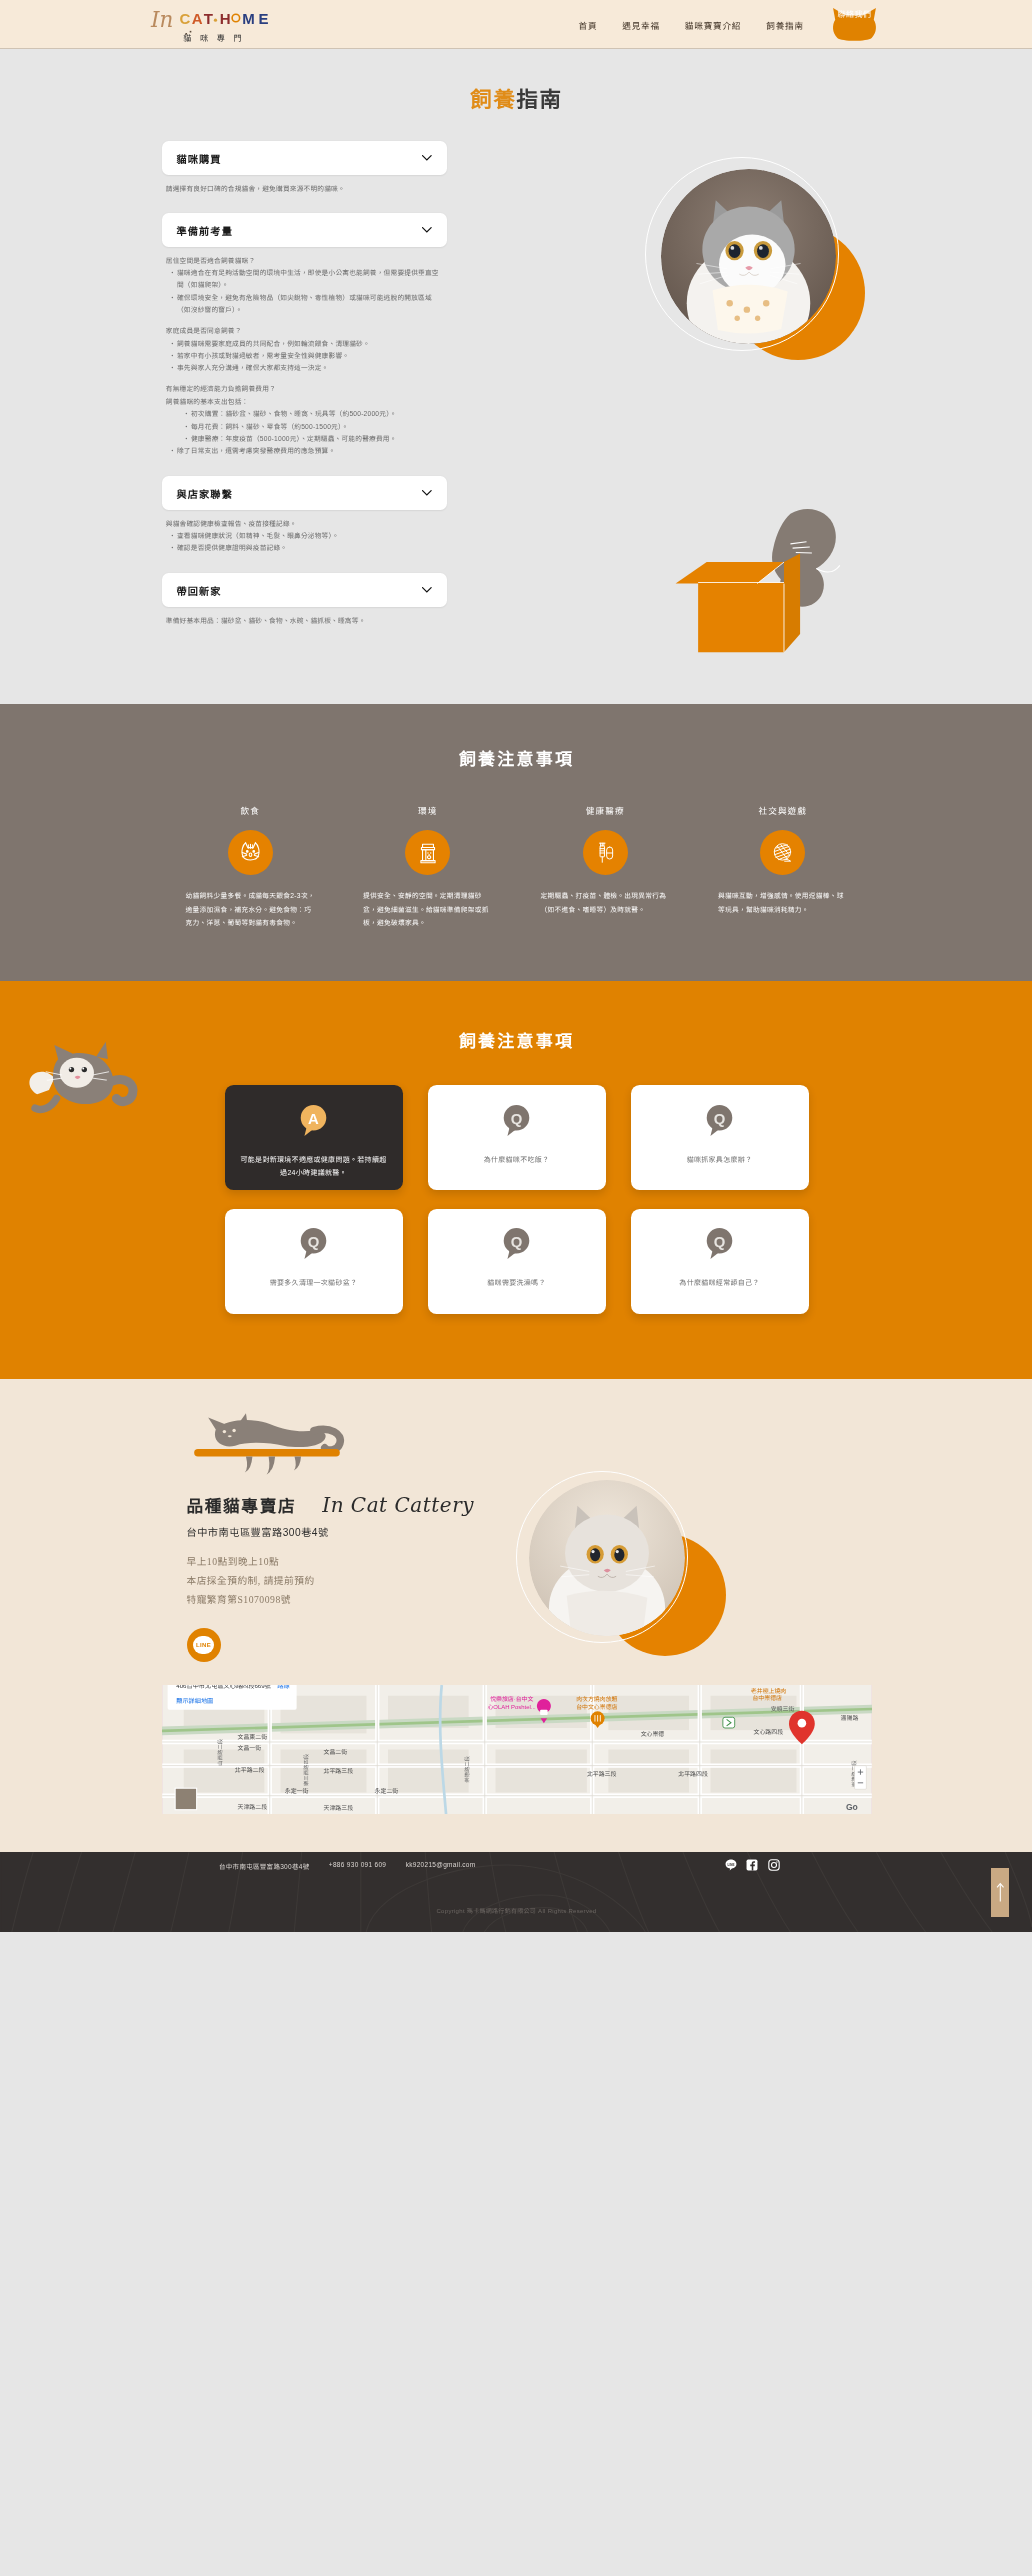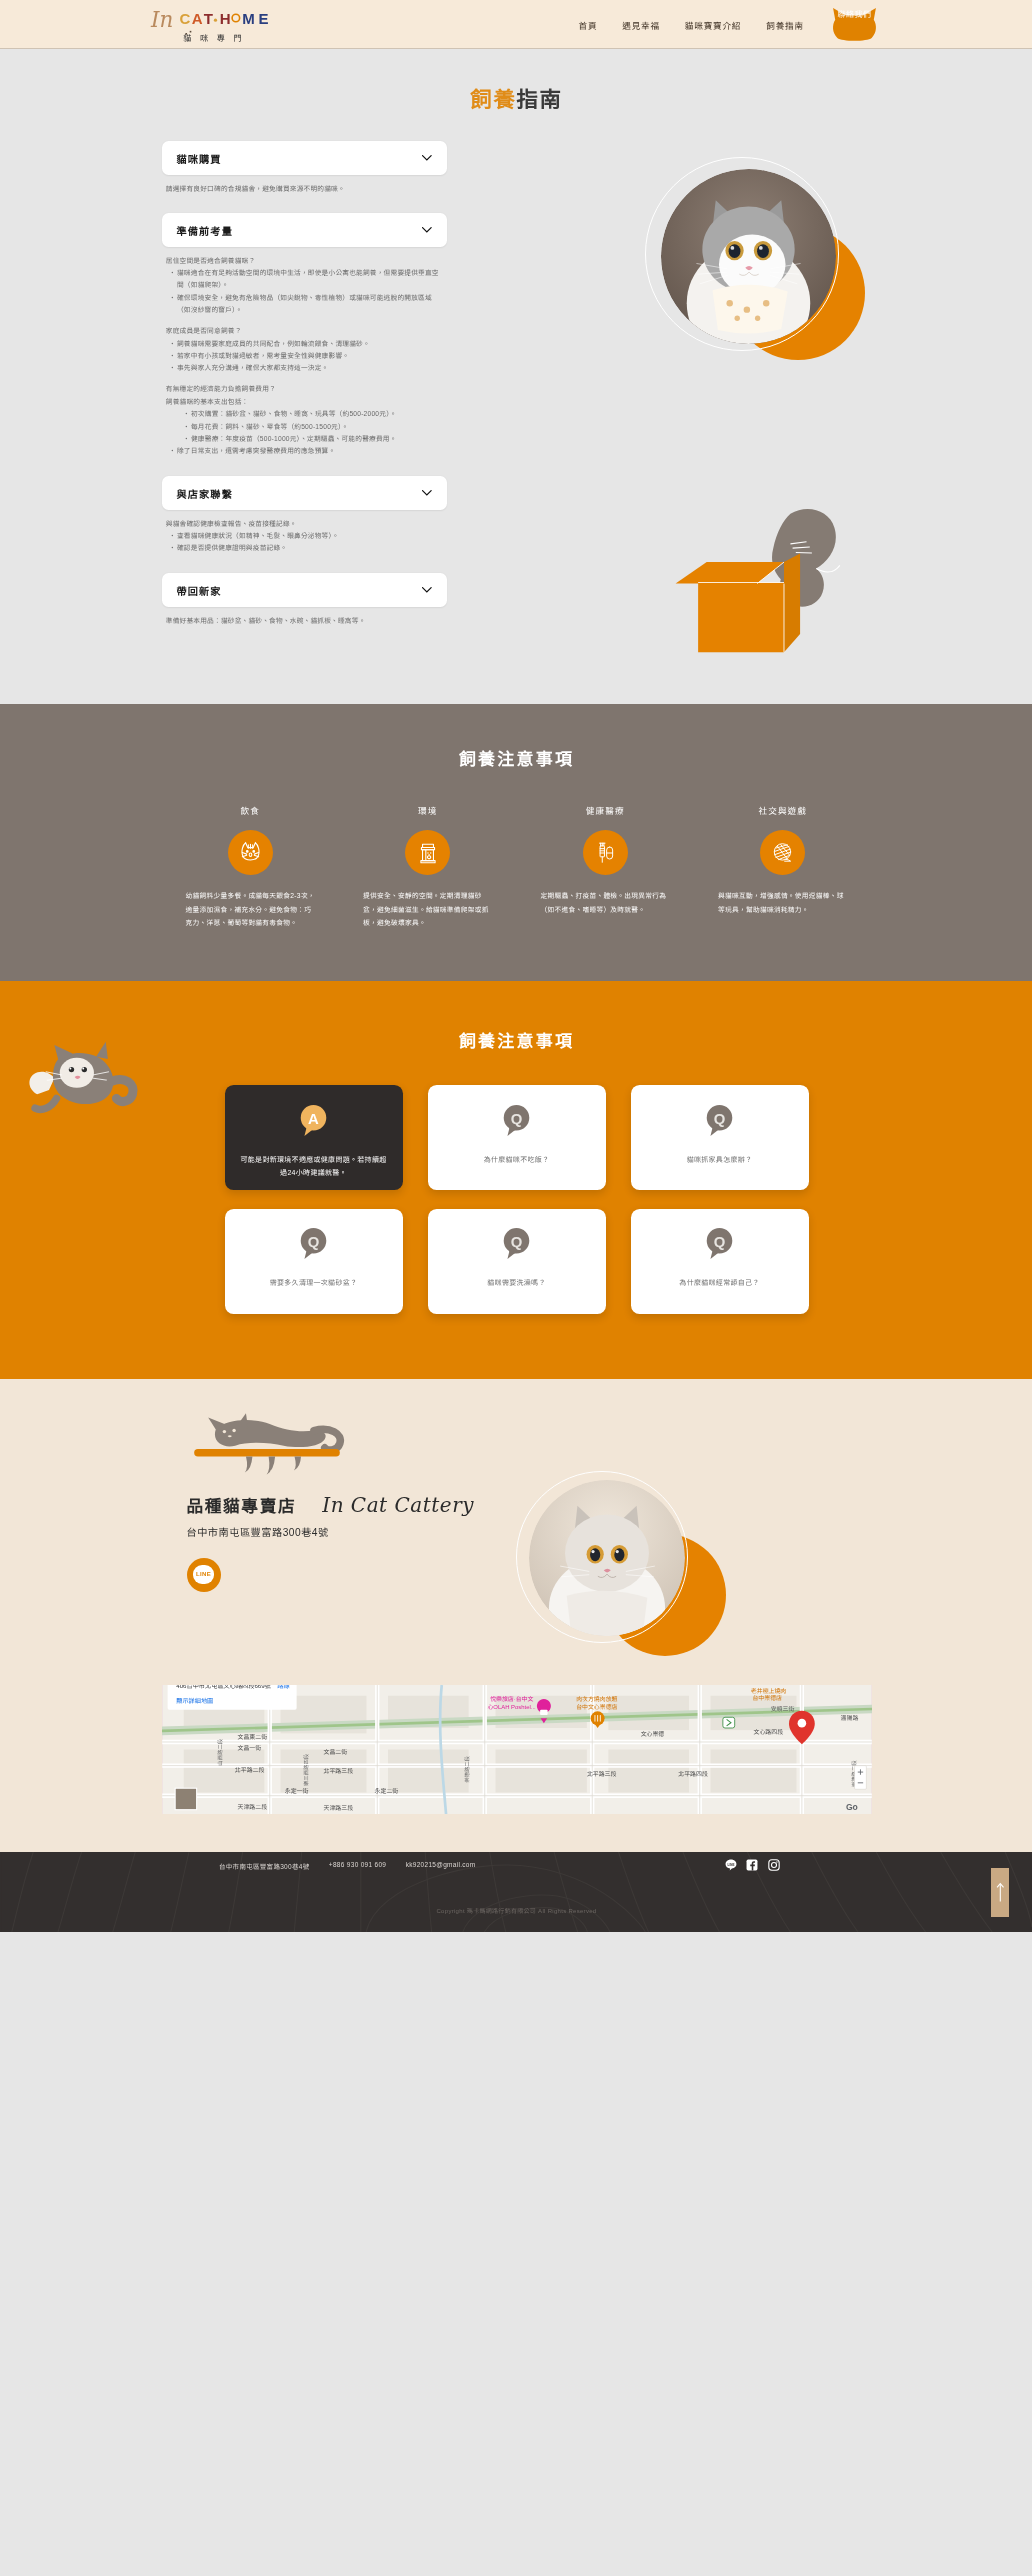--- a/index.html
+++ b/index.html
@@ -535,20 +535,25 @@
           </g>
         </svg>
       </div>
 
       <div class="c-info">
         <div class="c-title">
           <span class="zh">品種貓專賣店</span>
           <span class="en">In Cat Cattery</span>
         </div>
         <div class="c-addr">台中市南屯區豐富路300巷4號</div>
+        <div class="c-lines">
+          <div>早上10點到晚上10點</div>
+          <div>本店採全預約制, 請提前預約</div>
+          <div>特寵繁育第S1070098號</div>
+        </div>
         <div class="line-btn">
           <div class="pill">LINE</div>
         </div>
       </div>
 
       <div class="c-photo">
         <div class="c-blob"></div>
         <div class="c-img">
           <svg width="156" height="156" viewBox="0 0 290 290" aria-hidden="true">
             <defs>

